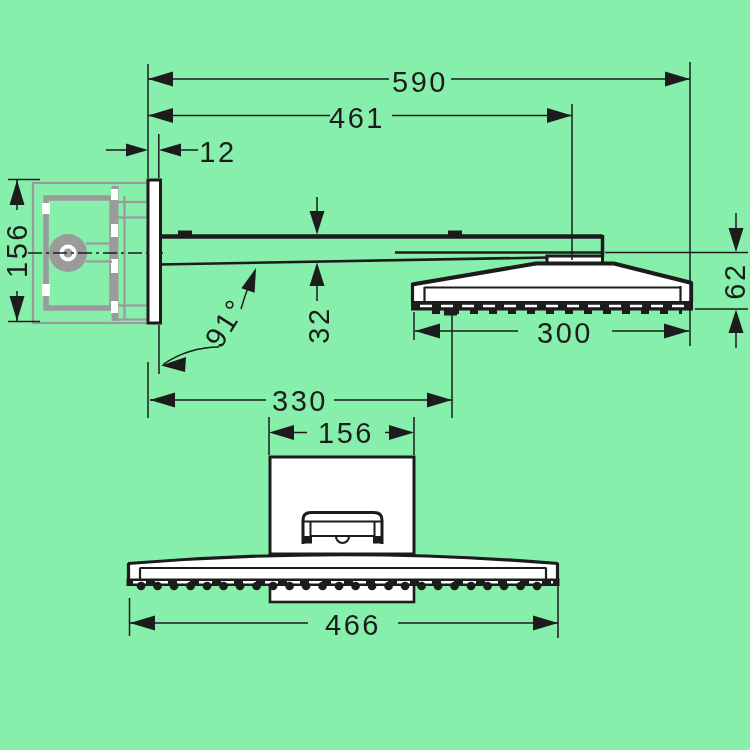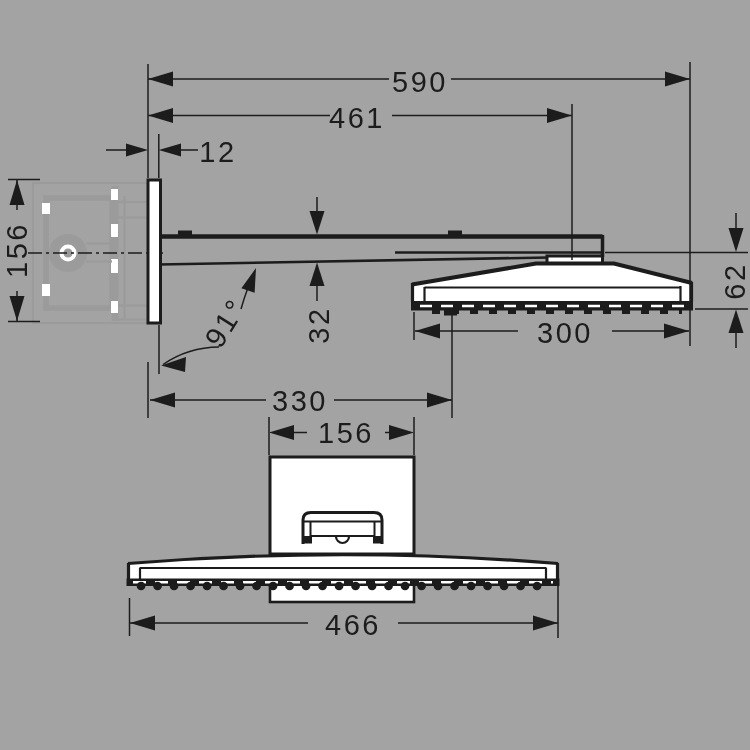--- a/index.html
+++ b/index.html
@@ -1,16 +1,16 @@
 <!DOCTYPE html>
 <html><head>
 <meta charset="utf-8">
 <style>
   html,body{margin:0;padding:0;background:#ffffff;}
-  .stage{width:750px;height:750px;position:relative;background:#a3a3a3;overflow:hidden;}
+  .stage{width:750px;height:750px;position:relative;background:#86efac;overflow:hidden;}
   svg{display:block;}
   .dim-text{font-family:"Liberation Sans",sans-serif;font-size:29px;letter-spacing:2.5px;fill:#1c1c1c;}
   .thin{stroke:#1c1c1c;stroke-width:1.5;fill:none;}
   .arrow{fill:#1c1c1c;stroke:none;}
   .obj3{stroke:#1c1c1c;stroke-width:3.2;fill:none;}
   .obj2{stroke:#1c1c1c;stroke-width:2.2;fill:none;}
   .gray{stroke:#9b9b9b;fill:none;}
 </style>
 </head>
 <body>

